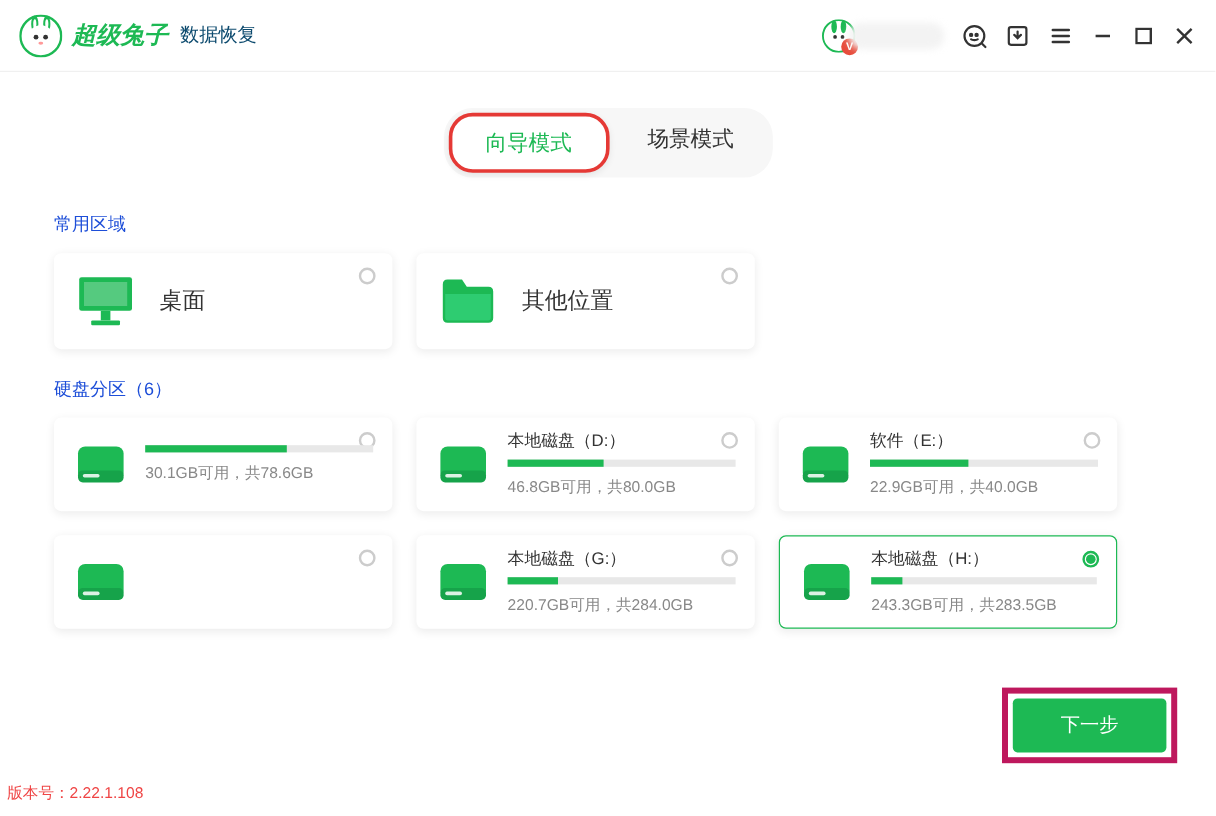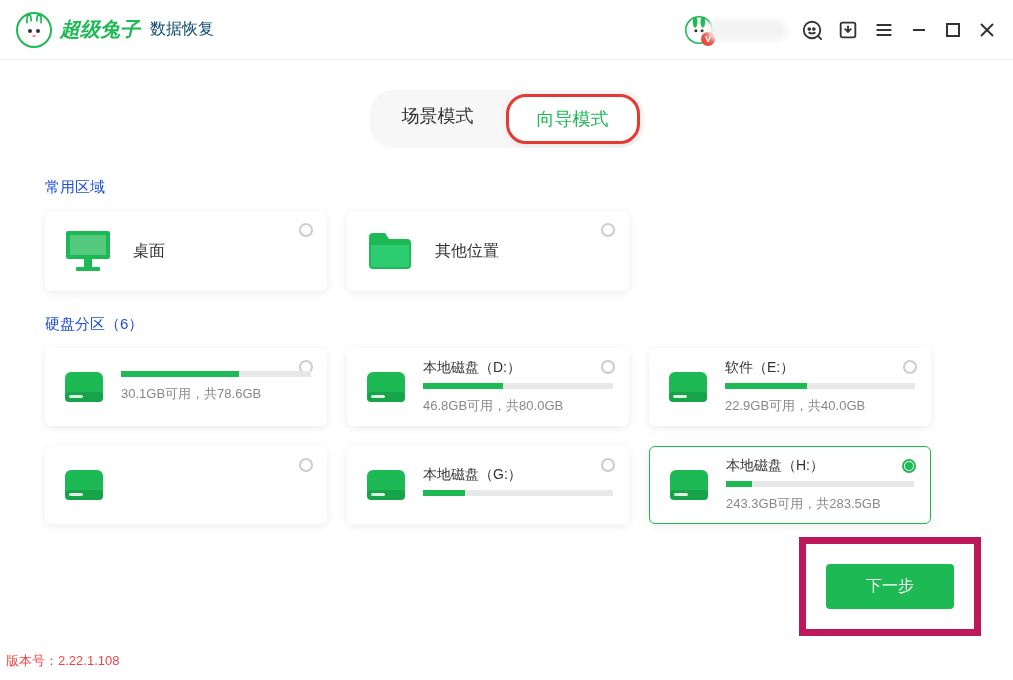--- a/index.html
+++ b/index.html
@@ -154,21 +154,21 @@
     }
     .icon-box {
       width: 50px;
       height: 50px;
       display: flex;
       align-items: center;
       justify-content: center;
       margin-right: 20px;
     }
     .card-label {
-      font-size: 16px;
+      font-size: 19px;
       color: #333;
     }
     .disk-card {
       width: 282px;
       height: 78px;
       border-radius: 6px;
       box-shadow: 0 2px 8px rgba(0,0,0,0.08);
       background: #fff;
       display: flex;
       align-items: center;
@@ -213,22 +213,22 @@
       display: flex;
       flex-wrap: wrap;
       gap: 20px;
     }
     .footer {
       position: absolute;
       bottom: 44px;
       right: 32px;
     }
     .next-btn-wrapper {
-      border: 7px solid #be185d;
-      padding: 20px;
+      border: 5px solid #be185d;
+      padding: 4px;
       display: inline-block;
     }
     .next-btn {
       background: #1db954;
       color: #fff;
       border: none;
       padding: 12px 40px;
       font-size: 16px;
       border-radius: 4px;
       cursor: pointer;
@@ -313,22 +313,22 @@
         <line x1="1" y1="1" x2="13" y2="13"></line>
         <line x1="13" y1="1" x2="1" y2="13"></line>
       </svg>
     </span>
   </div>
 </div>
 
 <div class="content">
   <div class="mode-tabs">
     <div class="tab-container">
+      <div class="tab tab-active">向导模式</div>
       <div class="tab tab-inactive">场景模式</div>
-      <div class="tab tab-active">向导模式</div>
     </div>
   </div>
 
   <div class="section-label">常用区域</div>
   <div class="cards-row">
     <div class="card">
       <div class="card-radio"></div>
       <div class="icon-box">
         <svg width="48" height="44" viewBox="0 0 48 44">
           <rect x="2" y="2" width="44" height="28" rx="2" fill="#1db954"></rect>
@@ -410,20 +410,21 @@
     <div class="disk-icon"><svg width="46" height="46" viewBox="0 0 46 46">
   <rect x="4" y="8" width="38" height="28" rx="6" fill="#1db954"></rect>
   <rect x="4" y="28" width="38" height="10" rx="4" fill="#16a34a"></rect>
   <rect x="8" y="31" width="14" height="3" rx="1.5" fill="#fff" opacity="0.85"></rect>
 </svg></div>
     <div class="disk-info">
       <div class="disk-name">本地磁盘（G:）</div>
       <div class="disk-bar">
         <div class="disk-bar-fill" style="width:22%"></div>
       </div>
+      <div class="disk-usage">220.7GB可用，共284.0GB</div>
     </div>
   </div>
       <div class="disk-card selected-card">
     <div class="card-radio selected"></div>
     <div class="disk-icon"><svg width="46" height="46" viewBox="0 0 46 46">
   <rect x="4" y="8" width="38" height="28" rx="6" fill="#1db954"></rect>
   <rect x="4" y="28" width="38" height="10" rx="4" fill="#16a34a"></rect>
   <rect x="8" y="31" width="14" height="3" rx="1.5" fill="#fff" opacity="0.85"></rect>
 </svg></div>
     <div class="disk-info">

